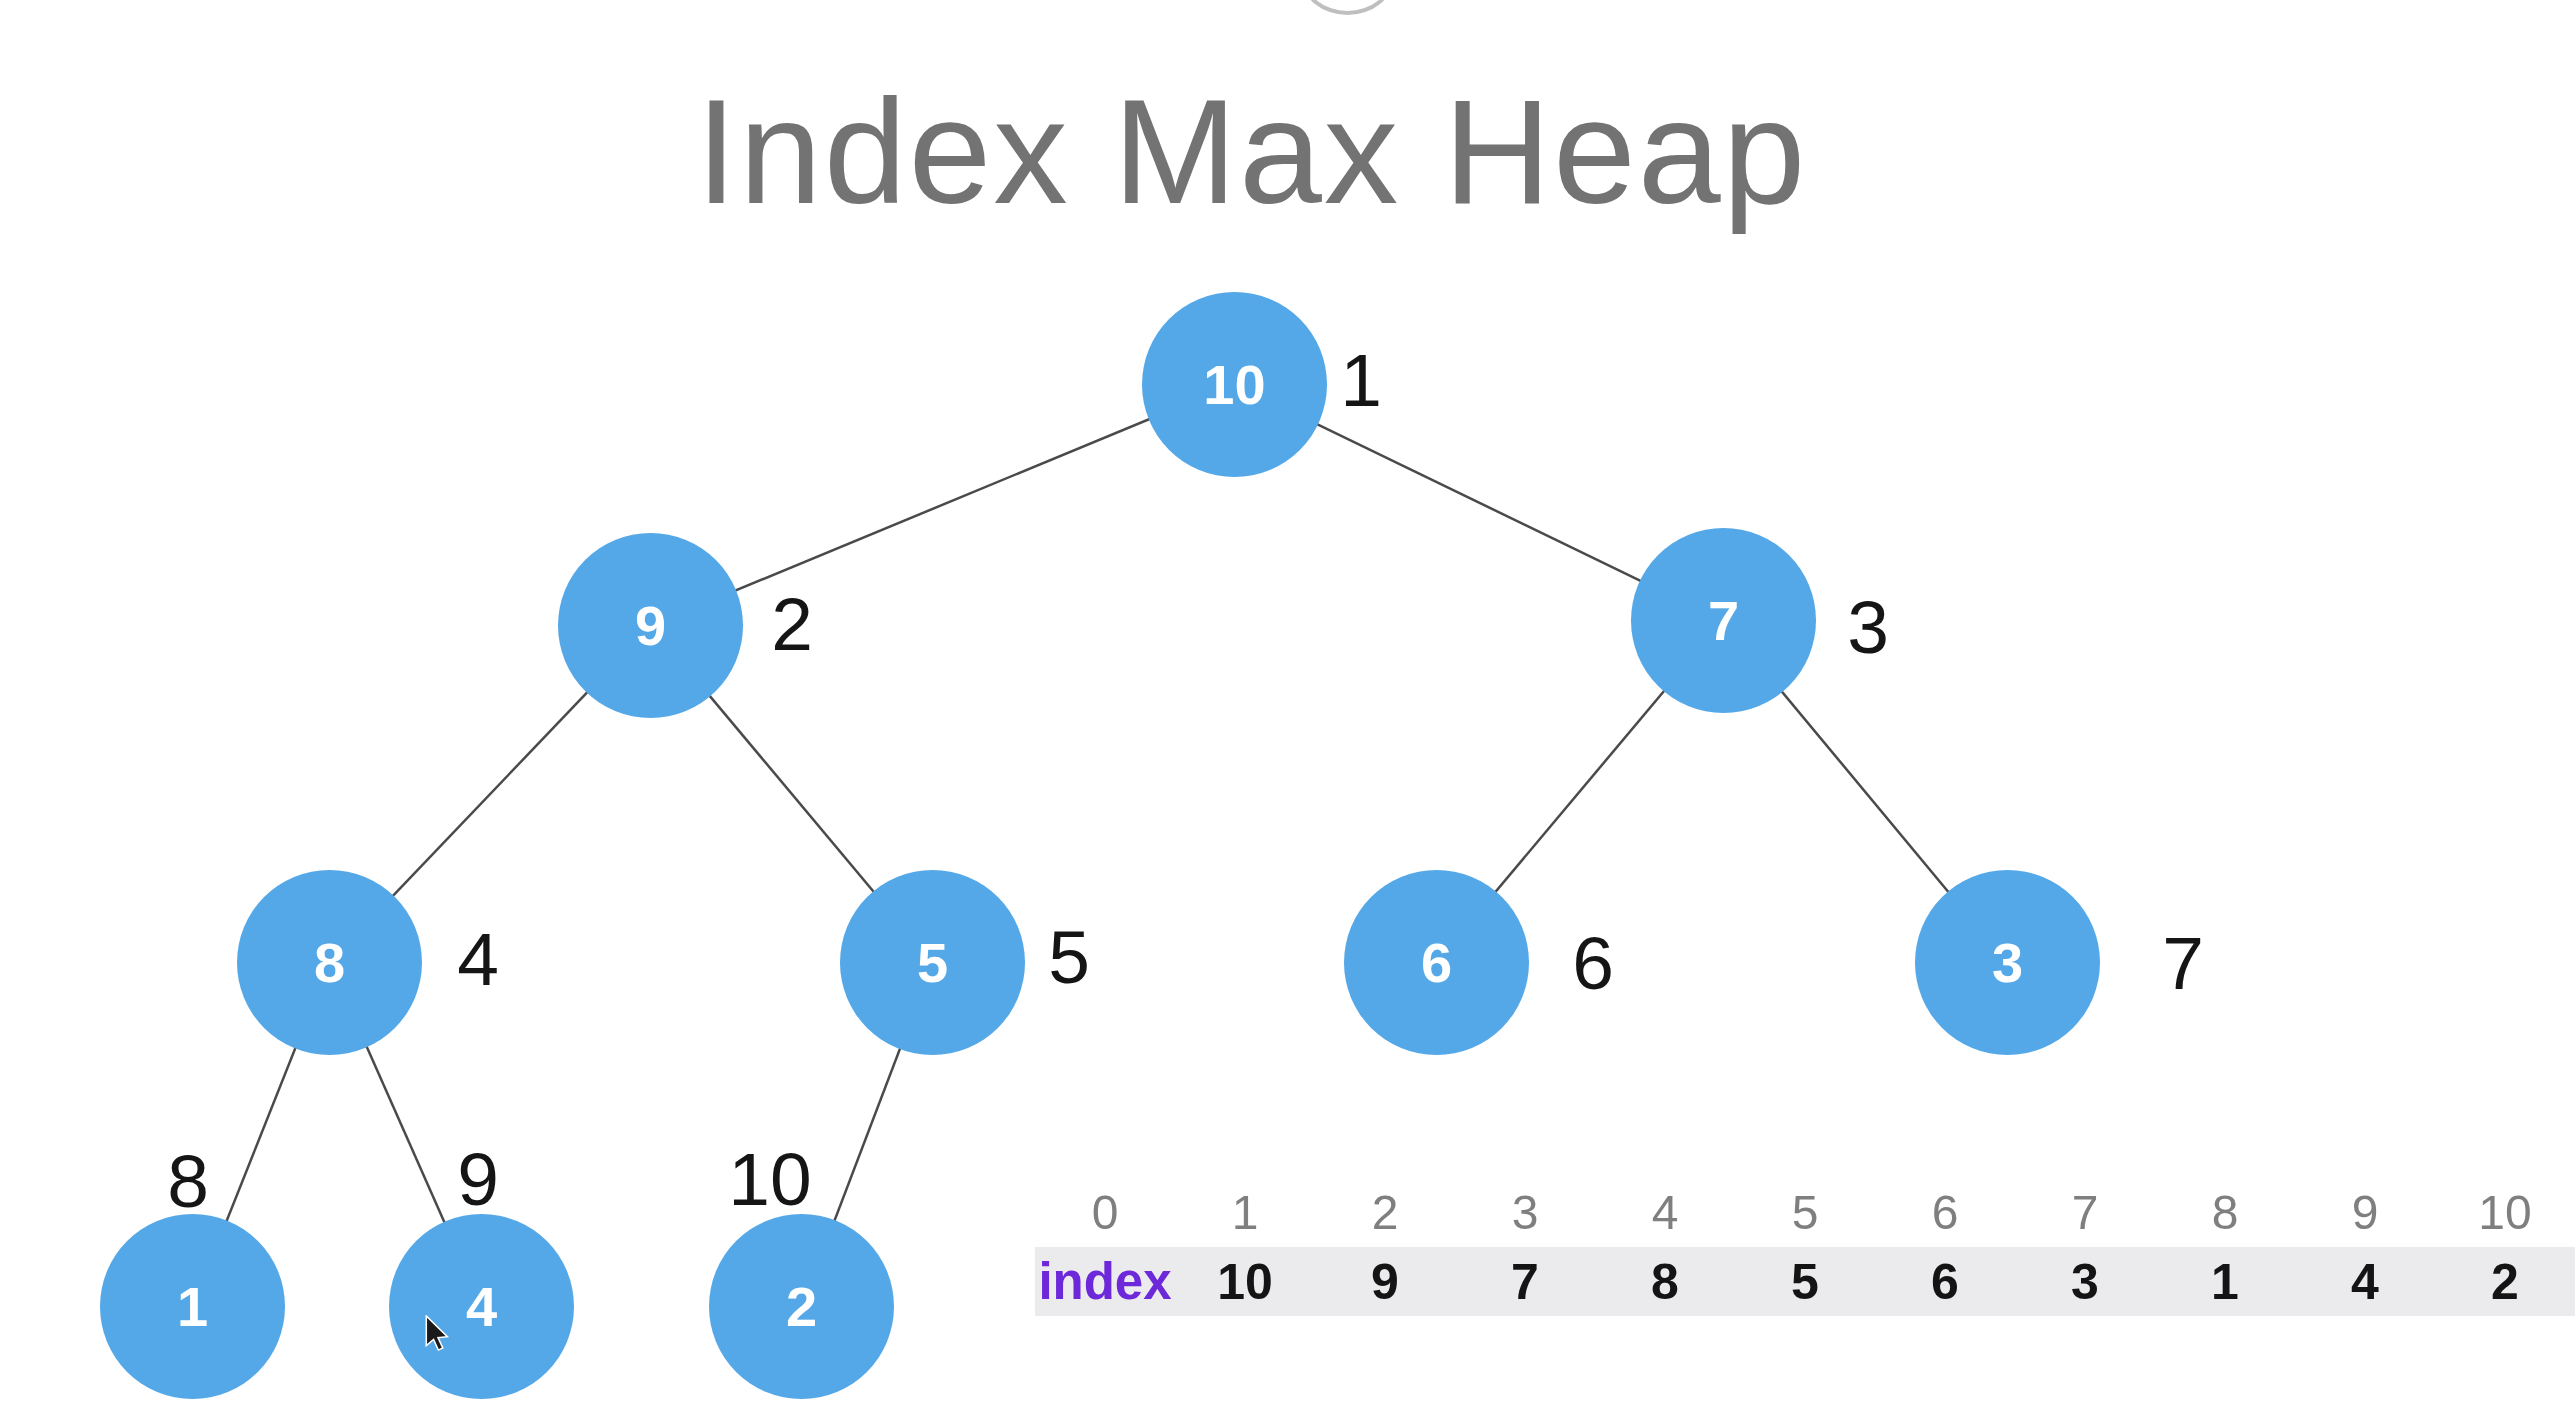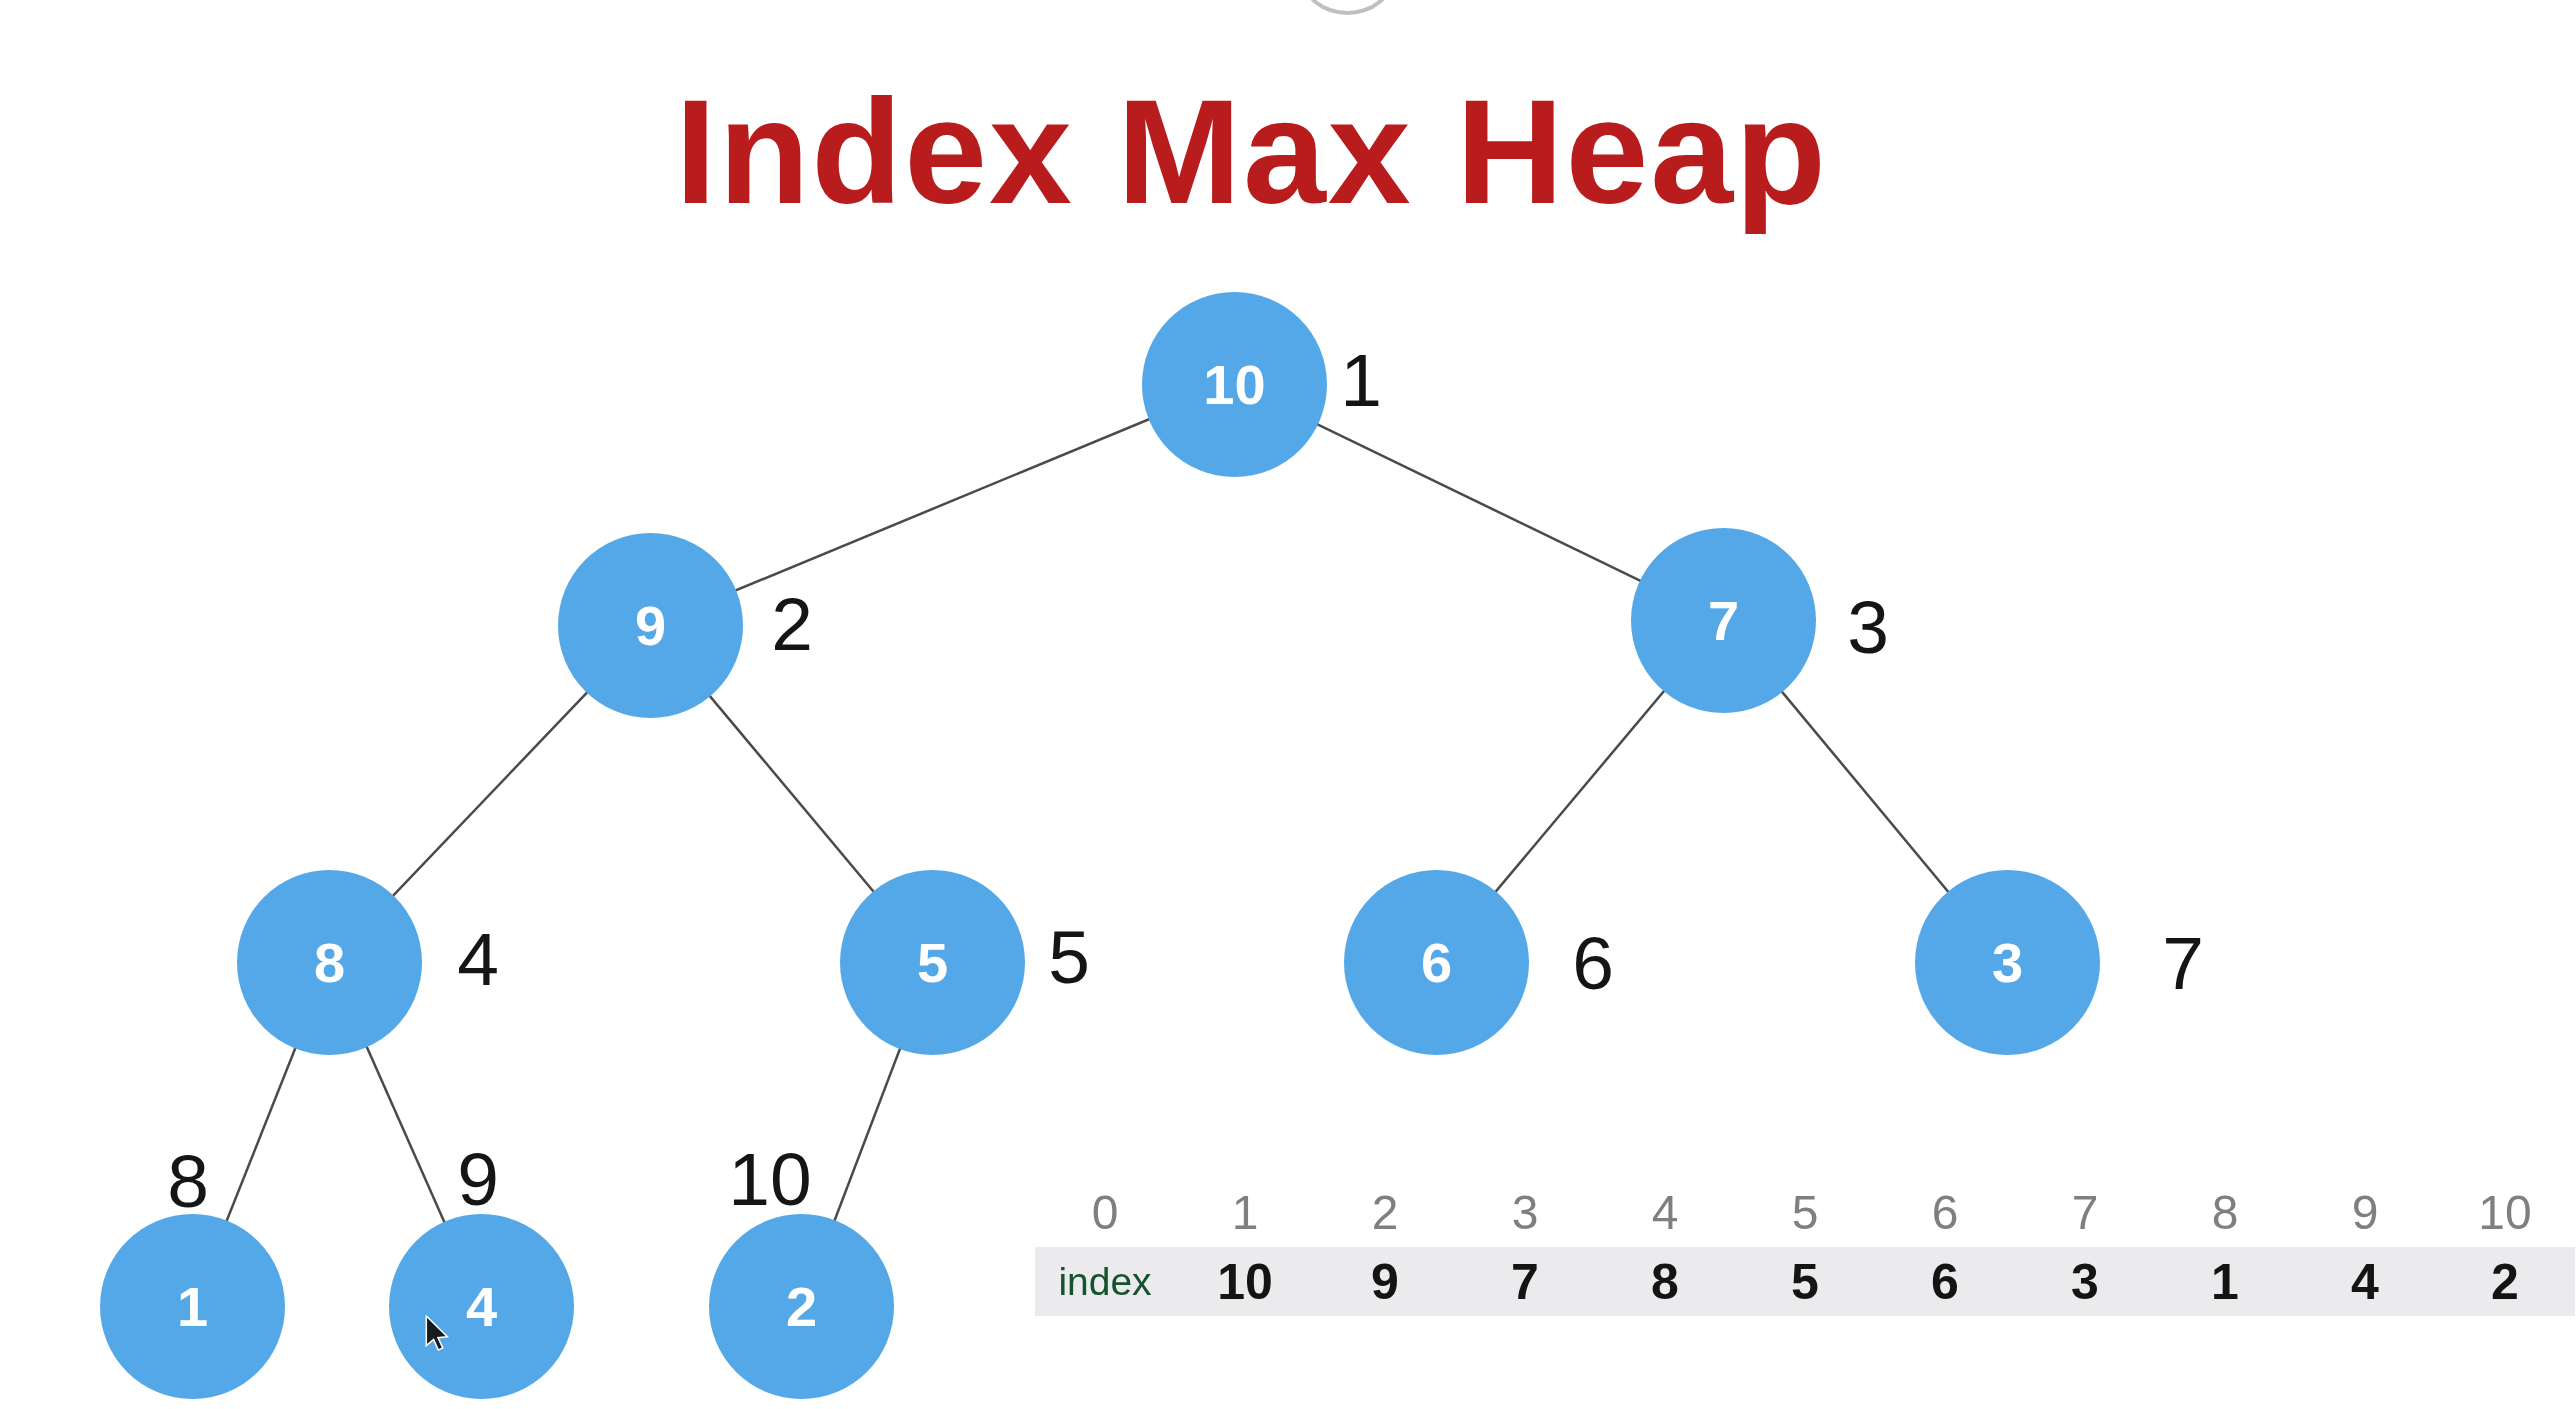--- a/index.html
+++ b/index.html
@@ -21,36 +21,36 @@
   }
   .pos-label{
     position:absolute;transform:translate(-50%,-50%);
     font-size:75px;color:#151515;white-space:nowrap;
   }
   .heap-table{position:absolute;left:1035px;top:1178px;}
   .trow{display:grid;grid-template-columns:repeat(11,140px);height:69px;}
   .trow.data-row{height:73px;}
   .cell{display:flex;align-items:center;justify-content:center;}
   .th{font-size:48px;color:#7f7f7f;font-weight:400;}
-  .rowlabel{font-size:39px;font-weight:normal;color:#14532d;}
+  .rowlabel{font-size:51px;font-weight:bold;color:#6d28d9;}
   .val{font-size:50px;font-weight:bold;color:#141414;}
   .top-arc{
     position:absolute;left:1301px;top:-62px;width:85px;height:69px;
     border:4.8px solid #bfbfbf;border-radius:50%;background:transparent;
   }
   .cursor{position:absolute;z-index:5;}
 </style>
 </head>
 <body style="background: rgb(255, 255, 255);">
 
 <div class="stage">
 
   <div class="top-arc"></div>
 
-  <h1 class="title" style="color: #b91c1c; font-weight: bold;">Index Max Heap</h1>
+  <h1 class="title" style="color: #737373;">Index Max Heap</h1>
 
   <div class="tree">
     <svg width="2576" height="1409" viewBox="0 0 2676 1464">
         <line x1="1282" y1="399" x2="676" y2="650" stroke="#4a4a4a" stroke-width="2.6"></line>
         <line x1="1282" y1="399" x2="1790" y2="645" stroke="#4a4a4a" stroke-width="2.6"></line>
         <line x1="676" y1="650" x2="342" y2="1000" stroke="#4a4a4a" stroke-width="2.6"></line>
         <line x1="676" y1="650" x2="969" y2="1000" stroke="#4a4a4a" stroke-width="2.6"></line>
         <line x1="1790" y1="645" x2="1492" y2="1000" stroke="#4a4a4a" stroke-width="2.6"></line>
         <line x1="1790" y1="645" x2="2085" y2="1000" stroke="#4a4a4a" stroke-width="2.6"></line>
         <line x1="342" y1="1000" x2="200" y2="1357" stroke="#4a4a4a" stroke-width="2.6"></line>

